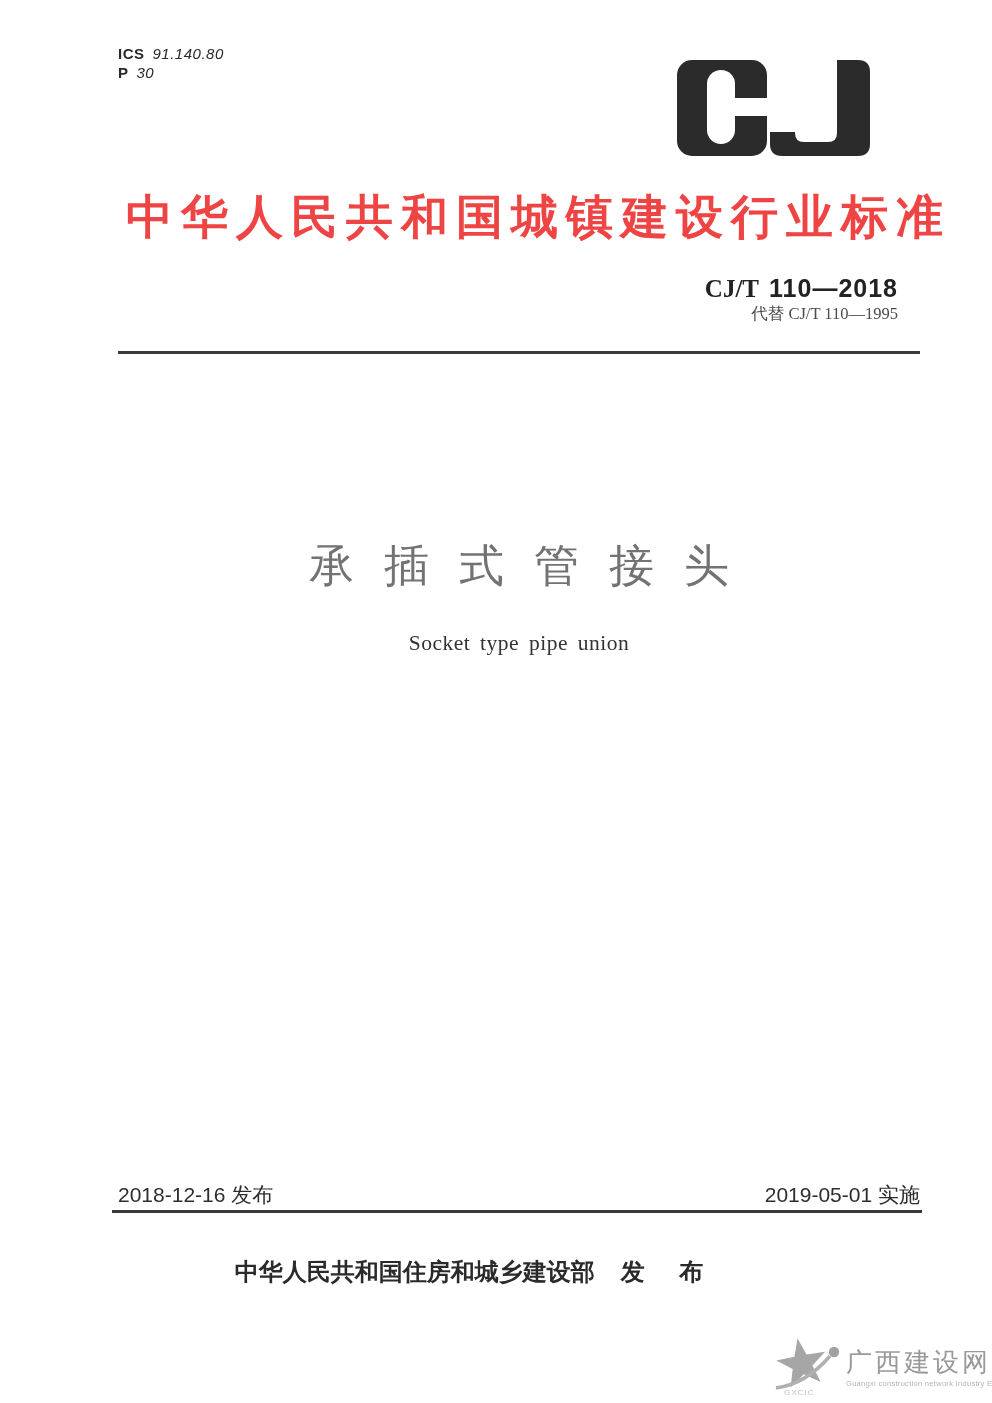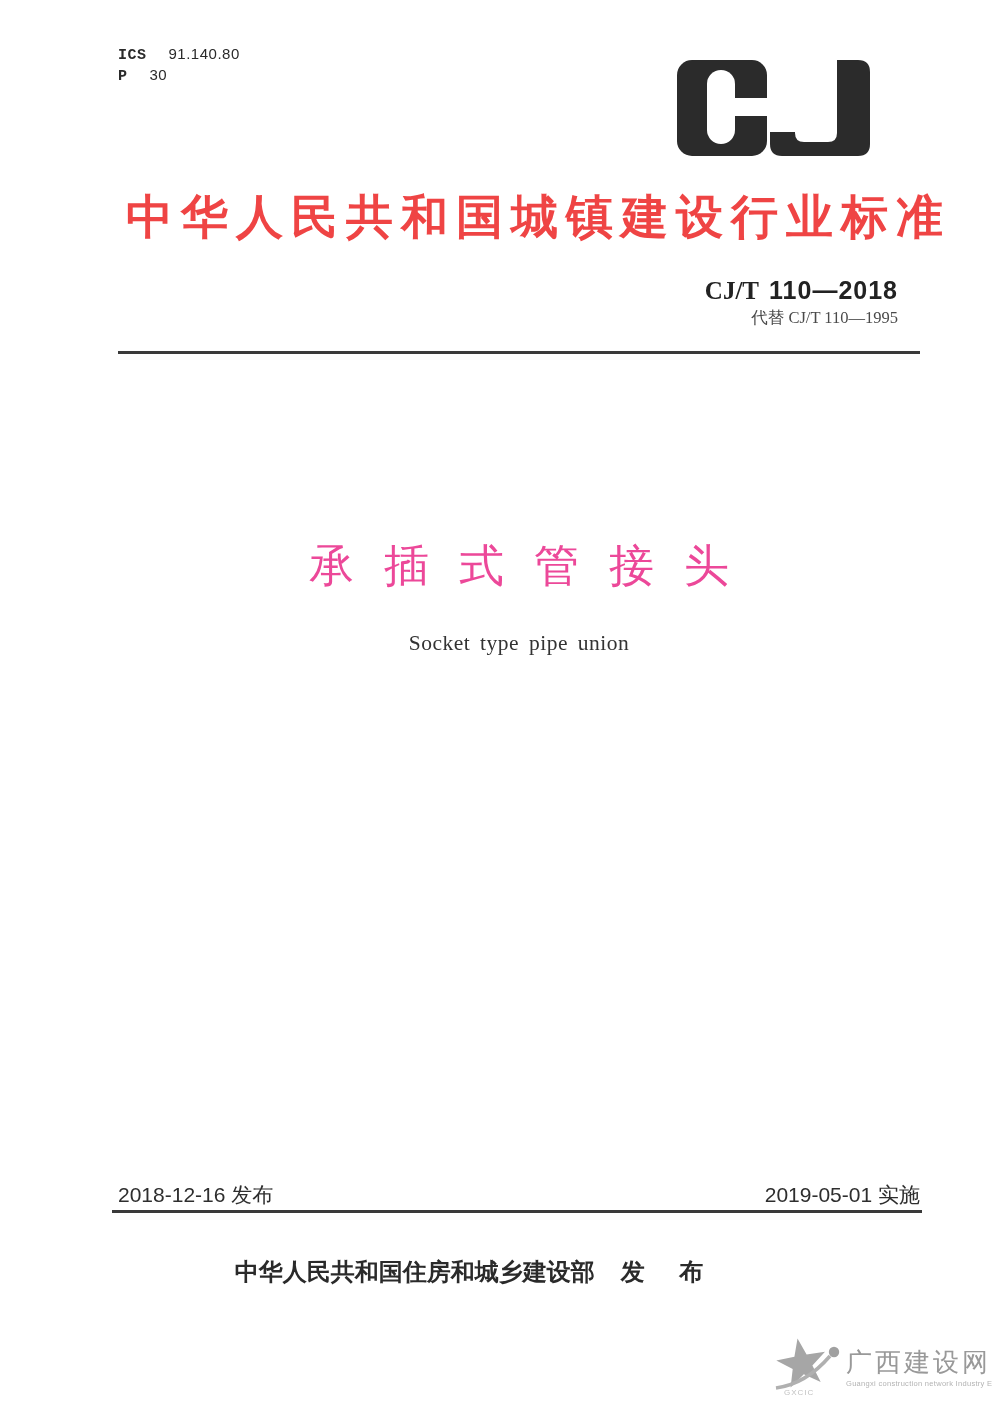--- a/index.html
+++ b/index.html
@@ -18,22 +18,22 @@
   
   .ics-block {
     position: absolute;
     left: 118px;
     top: 44px;
     font-size: 15px;
     line-height: 19px;
     color: #2a2a2a;
     letter-spacing: 0.5px;
   }
-  .ics-prefix { font-family: Liberation Mono, monospace; font-weight: bold; margin-right: 22px; }
-  .ics-code { font-weight: 500; }
+  .ics-prefix { font-family: Liberation Sans, sans-serif; font-weight: bold; margin-right: 8px; }
+  .ics-code { font-weight: 500; font-style: italic; }
 
   
   .cj-logo {
     position: absolute;
     left: 677px;
     top: 60px;
     width: 193px;
     height: 97px;
   }
 
@@ -57,21 +57,21 @@
   .code-block {
     position: absolute;
     right: 94px;
     top: 274px;
     text-align: right;
   }
   .code-line {
     font-size: 25px;
     font-weight: bold;
     color: #222222;
-    line-height: 33px;
+    line-height: 28px;
     white-space: nowrap;
   }
   .code-prefix { font-family: "Liberation Serif", serif; margin-right: 10px; }
   .code-number { font-family: "Liberation Sans", sans-serif; letter-spacing: 1px; }
   .replaces-line {
     font-family: "Liberation Serif", serif;
     font-size: 16.5px;
     color: #4a4a4a;
     line-height: 22px;
     white-space: nowrap;
@@ -90,21 +90,21 @@
   .doc-title-cn {
     position: absolute;
     left: 118px;
     right: 72px;
     top: 536px;
     text-align: center;
     font-size: 45px;
     font-weight: 500;
     letter-spacing: 30px;
     padding-left: 30px;
-    color: #ec4899;
+    color: #737373;
     font-family: "Liberation Serif", serif;
     white-space: nowrap;
   }
   .doc-title-en {
     position: absolute;
     left: 118px;
     right: 72px;
     top: 631px;
     text-align: center;
     font-family: "Liberation Serif", serif;

